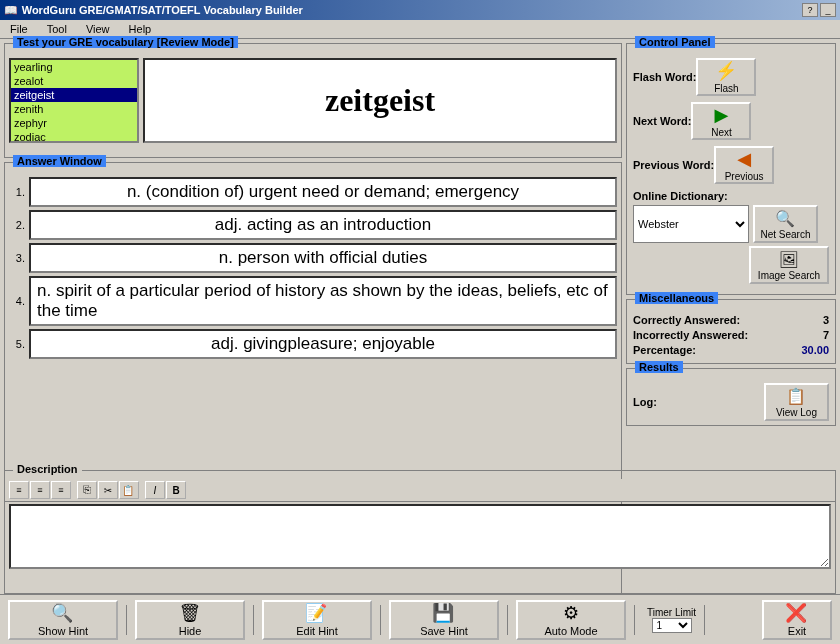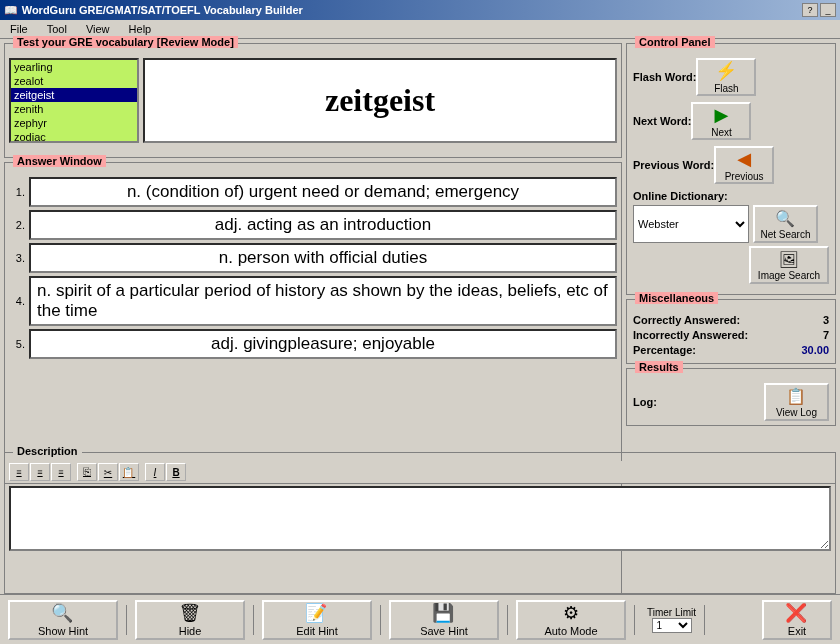--- a/index.html
+++ b/index.html
@@ -66,21 +66,21 @@
     }
     .group-box {
       border: 1px solid #808080;
       position: relative;
       background: #d4d0c8;
     }
     .group-box-title {
       position: absolute;
       top: -8px;
       left: 8px;
-      background: #fca5a5;
+      background: #3b82f6;
       padding: 0 4px;
       font-size: 11px;
       font-weight: bold;
     }
     .test-section {
       padding: 6px 4px 4px 4px;
       margin-top: 8px;
     }
     .test-inner {
       display: flex;
@@ -215,23 +215,22 @@
       display: flex;
       align-items: center;
       justify-content: space-between;
     }
     
     .description-section {
       position: absolute;
       bottom: 50px;
       left: 4px;
       right: 4px;
-      height: 142px;
+      height: 124px;
       border: 1px solid #808080;
-      text-decoration: underline;
     }
     .desc-title {
       position: absolute;
       top: -8px;
       left: 8px;
       background: #d4d0c8;
       padding: 0 4px;
       font-size: 11px;
       font-weight: bold;
     }

